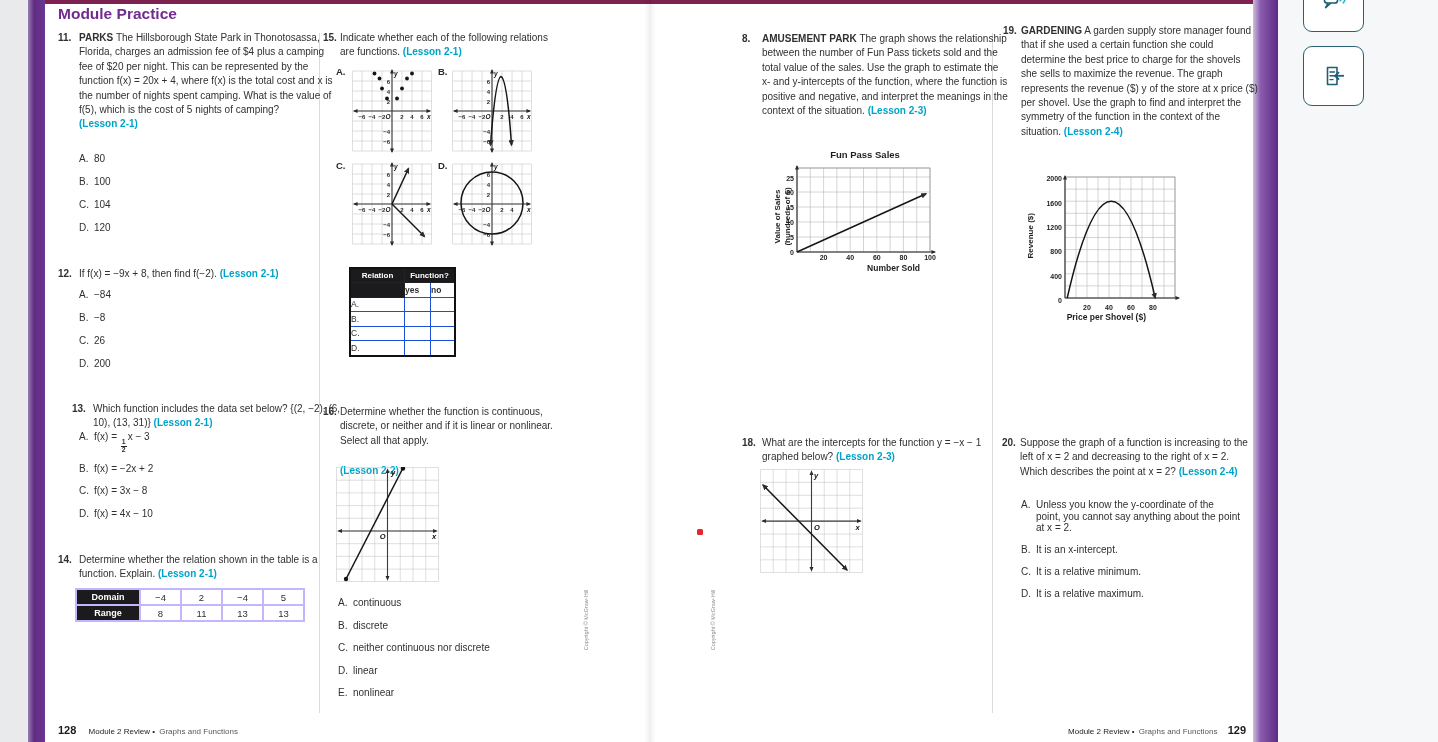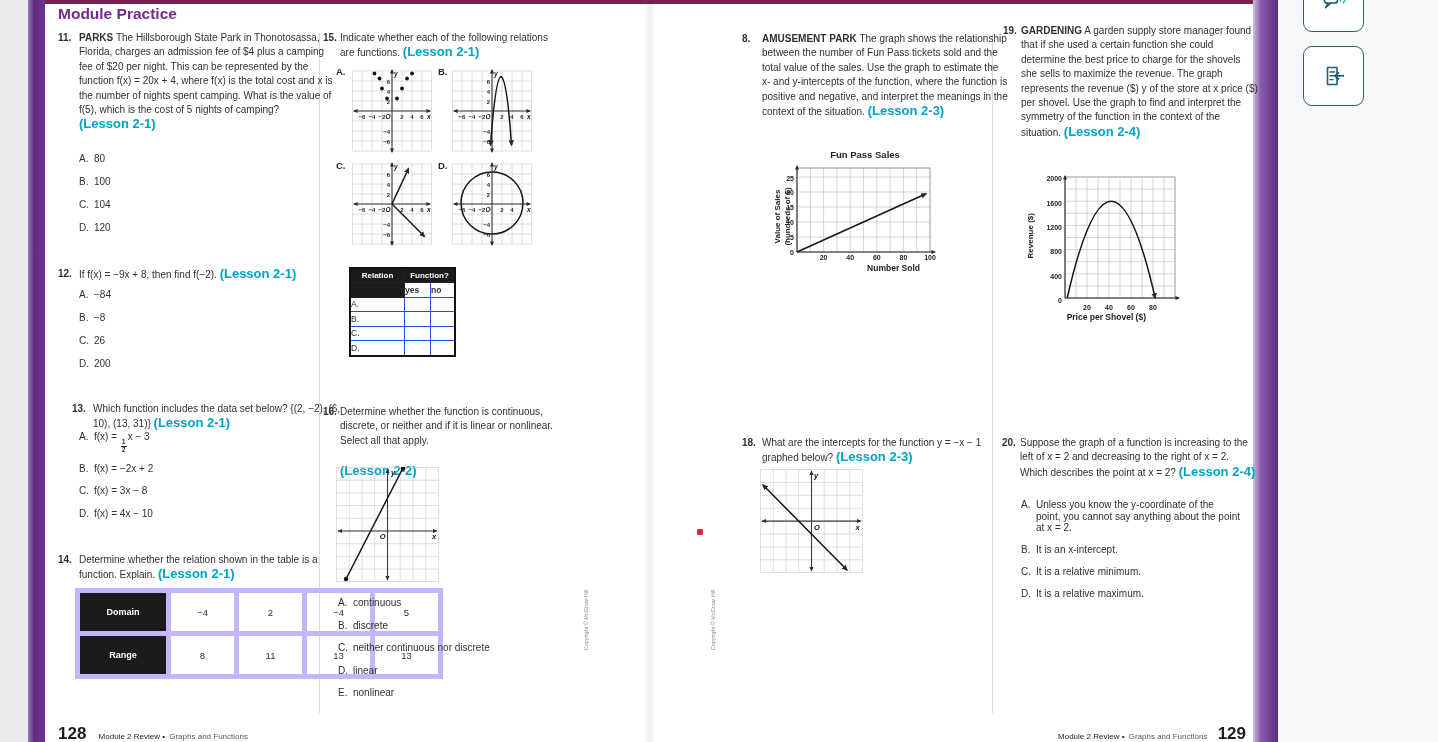--- a/index.html
+++ b/index.html
@@ -12,54 +12,54 @@
   .topbar{left:45px;top:0;width:1208px;height:4px;background:#7d2150}
   .strip-l{left:28px;top:0;width:17px;height:742px;background:linear-gradient(90deg,#9a7cb5 0%,#602d84 35%,#6b3590 100%)}
   .strip-r{left:1253px;top:0;width:25px;height:742px;background:linear-gradient(90deg,#cdbfdd 0%,#8a5cae 30%,#5e2b82 100%)}
   .spine{left:644px;top:0;width:12px;height:742px;background:linear-gradient(90deg,rgba(0,0,0,0),rgba(0,0,0,.05) 45%,rgba(0,0,0,.12) 50%,rgba(0,0,0,.05) 55%,rgba(0,0,0,0))}
   .coldiv{width:1px;background:#d9dadb}
   .heading{font-size:15.5px;font-weight:700;color:#722b8f}
   .stem{font-size:10px;line-height:14.4px;padding-left:21px}
   .stem.in17{padding-left:17px}.stem.in18{padding-left:18px}.stem.in20{padding-left:20px}
   .stem .num{position:absolute;left:0;top:0;font-weight:700}
   .kw{font-weight:700}
-  .lesson{font-size:13px;font-weight:700;color:#00a3c8;white-space:nowrap}
+  .lesson{font-size:10px;font-weight:700;color:#00a3c8;white-space:nowrap}
   .blk{display:block;margin-top:16px}
   .choices .choice{display:flex;font-size:10px;line-height:11.5px}
   .choice .cl{flex:none;width:15px}
   .gapA .choice{margin-bottom:11.5px}
   .gapB .choice{margin-bottom:11px}
   .gapC .choice{margin-bottom:10.5px}
   .frac{display:inline-flex;flex-direction:column;align-items:center;vertical-align:-4px;margin:0 1px;font-size:6.8px;line-height:6.8px;font-weight:700}
   .frac .fd{border-top:1px solid #222;padding:0 1px}
   .t14{border-collapse:collapse;border:2px solid #111;font-size:9.5px}
   .t14 th{background:#1b1b1d;color:#fff;font-weight:700;width:62px;font-size:9px}
   .t14 td{width:39px;text-align:center}
-  .t14 th,.t14 td{border:5px solid #c4b5fd;height:14px;padding:12px}
+  .t14 th,.t14 td{border:2px solid #c4b5fd;height:14px;padding:0}
   .t15{border-collapse:collapse;border:2px solid #111;font-size:8.5px}
   .t15 th{background:#1b1b1d;color:#fff;font-weight:700;font-size:8px;padding:0;height:13px}
   .t15 td{border:1px solid #1d4ed8;height:13.5px;padding:0}
   .t15 th{border:1px solid #222}
   .t15 .yn{font-weight:700}
   .glabel{font-size:9.5px;font-weight:700;color:#2a2a2c}
   .grid{stroke:#c3c4c6;stroke-width:.55;fill:none}
   .grid2{stroke:#b0b2b4;stroke-width:.55;fill:none}
   .pbox{stroke:#9a9c9e;stroke-width:.8;fill:none}
   .axis{stroke:#3b3b3d;stroke-width:1.1;fill:none}
   .curve{stroke:#151515;stroke-width:1.5;fill:none}
   .dot{fill:#151515}
   .tk{font:600 6px "Liberation Sans",sans-serif;fill:#2b2b2b}
   .tko{font:italic 700 6.5px "Liberation Sans",sans-serif;fill:#111}
   .tk2{font:700 7px "Liberation Sans",sans-serif;fill:#222}
   .tko2{font:italic 700 7.5px "Liberation Sans",sans-serif;fill:#111}
   .gtitle{font-size:9.5px;font-weight:700;color:#1e1e20;text-align:center}
   .axlab{font-size:8.5px;font-weight:700;color:#1e1e20;text-align:right}
   .ylab{font-size:8px;font-weight:700;color:#1e1e20;text-align:center;line-height:9.5px;transform:rotate(-90deg)}
   .footer{font-size:8px;color:#58585a}
-  .footer .pg{font-size:17px;font-weight:700;color:#1c1c1e}
+  .footer .pg{font-size:11px;font-weight:700;color:#1c1c1e}
   .footer .bt{font-weight:400;color:#1c1c1e}
   .copyv{font-size:5.5px;color:#909092;width:90px;text-align:center;transform:rotate(-90deg)}
   .sbtn{position:absolute;left:1303px;width:61px;background:#fff;border:1.6px solid #2a6073;border-radius:9px;
         display:flex;align-items:center;justify-content:center;cursor:pointer;box-sizing:border-box}
   .reddot{left:697px;top:529px;width:6px;height:6px;background:#e8252a;border-radius:1.5px}
 </style>
 </head>
 <body>
 
 <svg width="0" height="0" style="position:absolute" aria-hidden="true">

